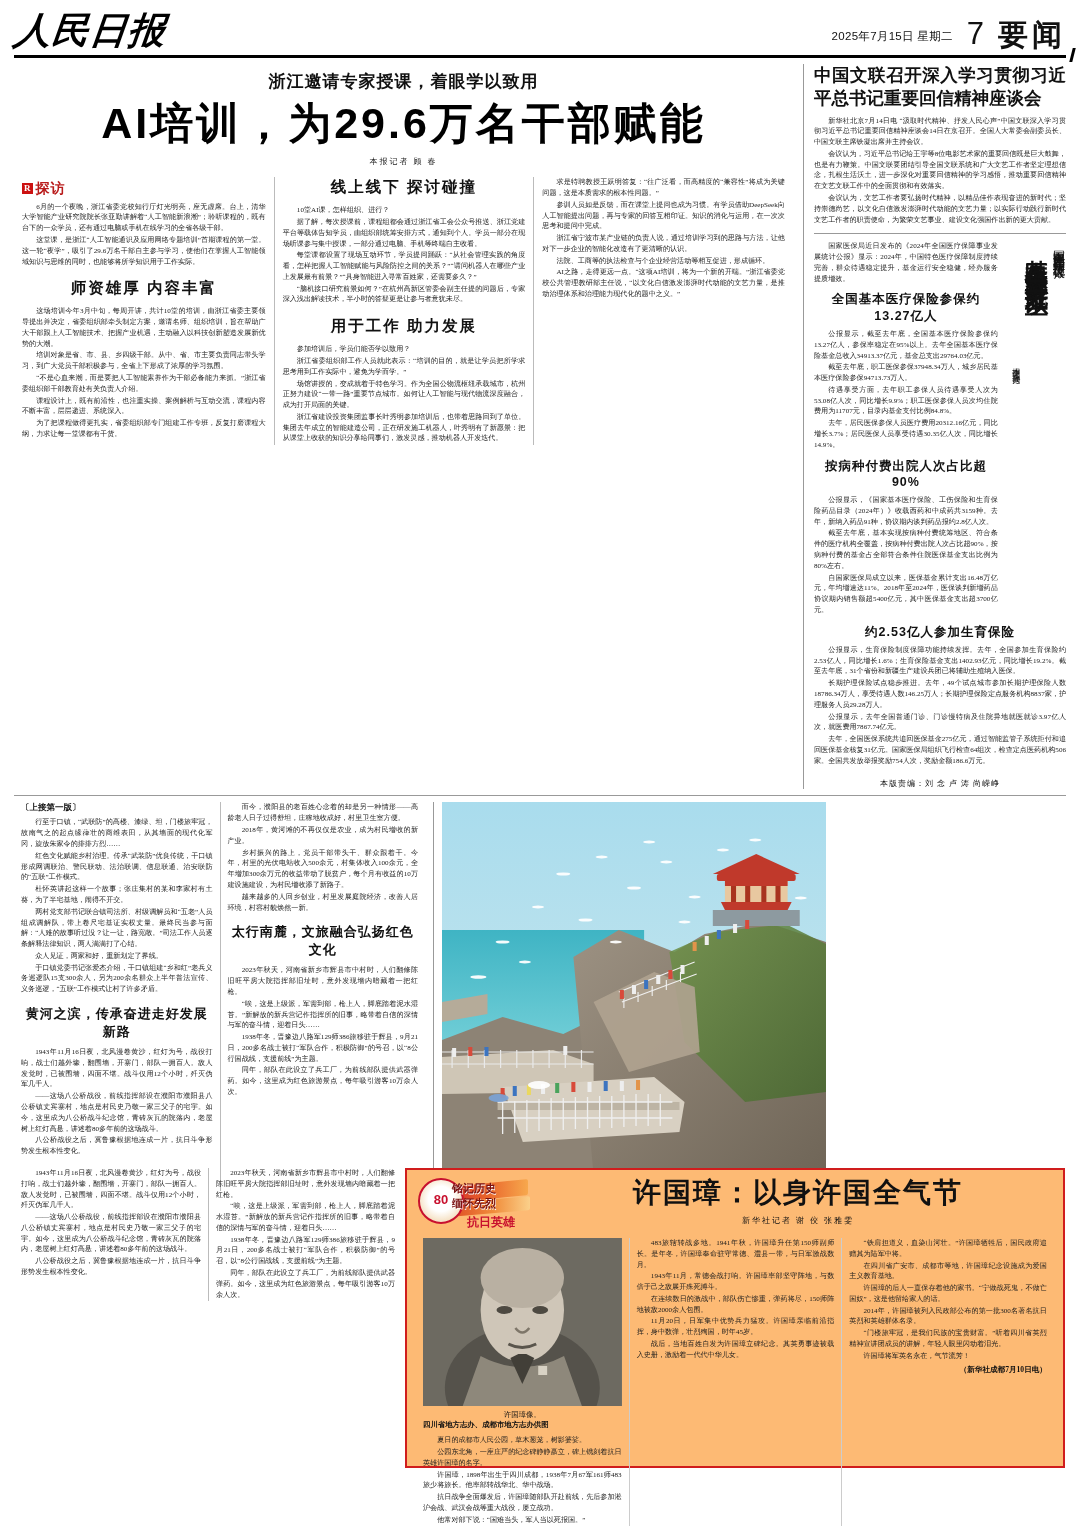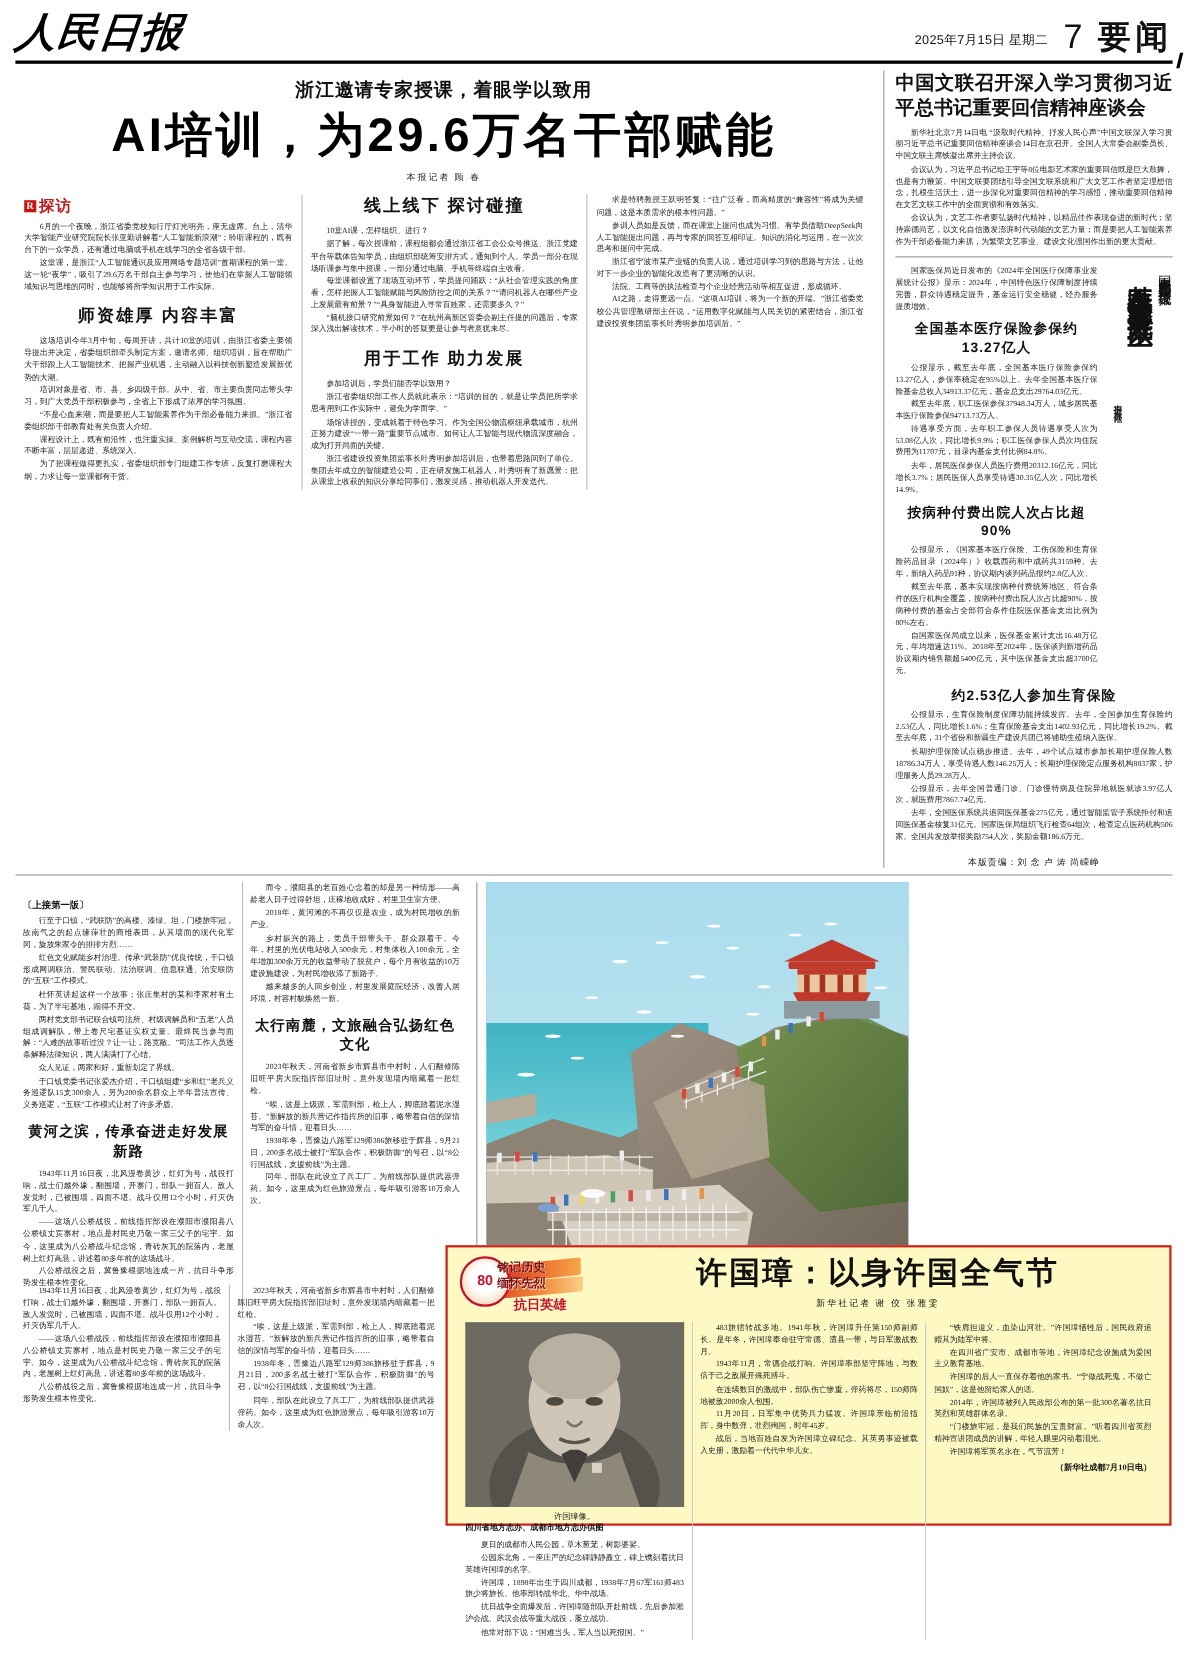--- a/index.html
+++ b/index.html
@@ -246,21 +246,20 @@
     padding-top: 6px;
   }
   .mid-left { width: 420px; display: flex; box-sizing: border-box; padding-right: 8px; border-right: 1px solid #999;}
   .mcol { width: 50%; padding: 0 7px; box-sizing: border-box;}
   .mcol + .mcol { border-left: 1px solid #bbb; }
   .mid-photo { width: 400px; padding: 0 8px; box-sizing: border-box; }
   .continued {
     font-size: 8.5px;
     font-weight: bold;
     margin-bottom: 3px;
-    margin-top: 15px;
   }
   .m-subhead {
     font-size: 13px;
     font-weight: bold;
     line-height: 1.35;
     margin: 10px 0 7px;
     letter-spacing: 1px;
     text-align: center;
     font-family: "Liberation Sans", sans-serif;
   }
@@ -278,26 +277,26 @@
     justify-content: space-between;
     font-size: 8px;
     margin-top: 5px;
     letter-spacing: 0.5px;
   }
 
   
   .bottom-box {
     position: absolute;
     left: 405px;
-    top: 1132px;
+    top: 1168px;
     width: 660px;
-    height: 255px;
+    height: 300px;
     border: 2.5px solid #d01d1d;
     box-sizing: border-box;
-    background: #fef9c3;
+    background: #fdba74;
     padding: 6px 9px;
   }
   .bb-top { display: flex; align-items: flex-start; gap: 8px; }
   .emblem {
     width: 118px; height: 54px;
     position: relative;
     flex: none;
   }
   .emblem .circ {
     position:absolute; left:2px; top:2px; width:46px; height:46px;
@@ -434,32 +433,32 @@
             <p>浙江省建设投资集团监事长叶秀明参加培训后，也带着思路回到了单位。集团去年成立的智能建造公司，正在研发施工机器人，叶秀明有了新愿景：把从课堂上收获的知识分享给同事们，激发灵感，推动机器人开发迭代。</p>
           </div>
         </div>
 
         <div class="fcol">
           <div class="col-body">
             <p>求是特聘教授王跃明答复：“往广泛看，而高精度的“兼容性”将成为关键问题，这是本质需求的根本性问题。”</p>
             <p>参训人员如是反馈，而在课堂上提问也成为习惯。有学员借助DeepSeek向人工智能提出问题，再与专家的回答互相印证。知识的消化与运用，在一次次思考和提问中完成。</p>
             <p>浙江省宁波市某产业链的负责人说，通过培训学习到的思路与方法，让他对下一步企业的智能化改造有了更清晰的认识。</p>
             <p>法院、工商等的执法检查与个企业经营活动等相互促进，形成循环。</p>
-            <p>AI之路，走得更远一点。“这项AI培训，将为一个新的开端。”浙江省委党校公共管理教研部主任说，“运用数字化赋能与人民关切的紧密结合，浙江省建设投资集团监事长叶秀明参加培训后。”</p>
+            <p>AI之路，走得更远一点。“这项AI培训，将为一个新的开端。”浙江省委党校公共管理教研部主任说，“以文化自信激发澎湃时代动能的文艺力量，是推动治理体系和治理能力现代化的题中之义。”</p>
           </div>
         </div>
       </div>
     </div>
 
     <div class="top-right">
       <div class="rr-head">中国文联召开深入学习贯彻习近平总书记重要回信精神座谈会</div>
       <div class="col-body">
         <p>新华社北京7月14日电 “汲取时代精神、抒发人民心声”中国文联深入学习贯彻习近平总书记重要回信精神座谈会14日在京召开。全国人大常委会副委员长、中国文联主席铁凝出席并主持会议。</p>
         <p>会议认为，习近平总书记给王宇等8位电影艺术家的重要回信既是巨大鼓舞，也是有力鞭策。中国文联要团结引导全国文联系统和广大文艺工作者坚定理想信念，扎根生活沃土，进一步深化对重要回信精神的学习感悟，推动重要回信精神在文艺文联工作中的全面贯彻和有效落实。</p>
-        <p>会议认为，文艺工作者要弘扬时代精神，以精品佳作表现奋进的新时代；坚持崇德尚艺，以文化自信激发澎湃时代动能的文艺力量；而是要把人工智能素养作为干部必备能力来抓，为繁荣文艺事业、建设文化强国作出新的更大贡献。</p>
+        <p>会议认为，文艺工作者要弘扬时代精神，以精品佳作表现奋进的新时代；坚持崇德尚艺，以文化自信激发澎湃时代动能的文艺力量；以实际行动践行新时代文艺工作者的职责使命，为繁荣文艺事业、建设文化强国作出新的更大贡献。</p>
       </div>
 
       <div class="rr-sep"></div>
 
       <div class="rr-flow">
         <div class="rr-text">
           <div class="col-body">
             <p>国家医保局近日发布的《2024年全国医疗保障事业发展统计公报》显示：2024年，中国特色医疗保障制度持续完善，群众待遇稳定提升，基金运行安全稳健，经办服务提质增效。</p>
           </div>
           <div class="rr-subhead">全国基本医疗保险参保约13.27亿人</div>

